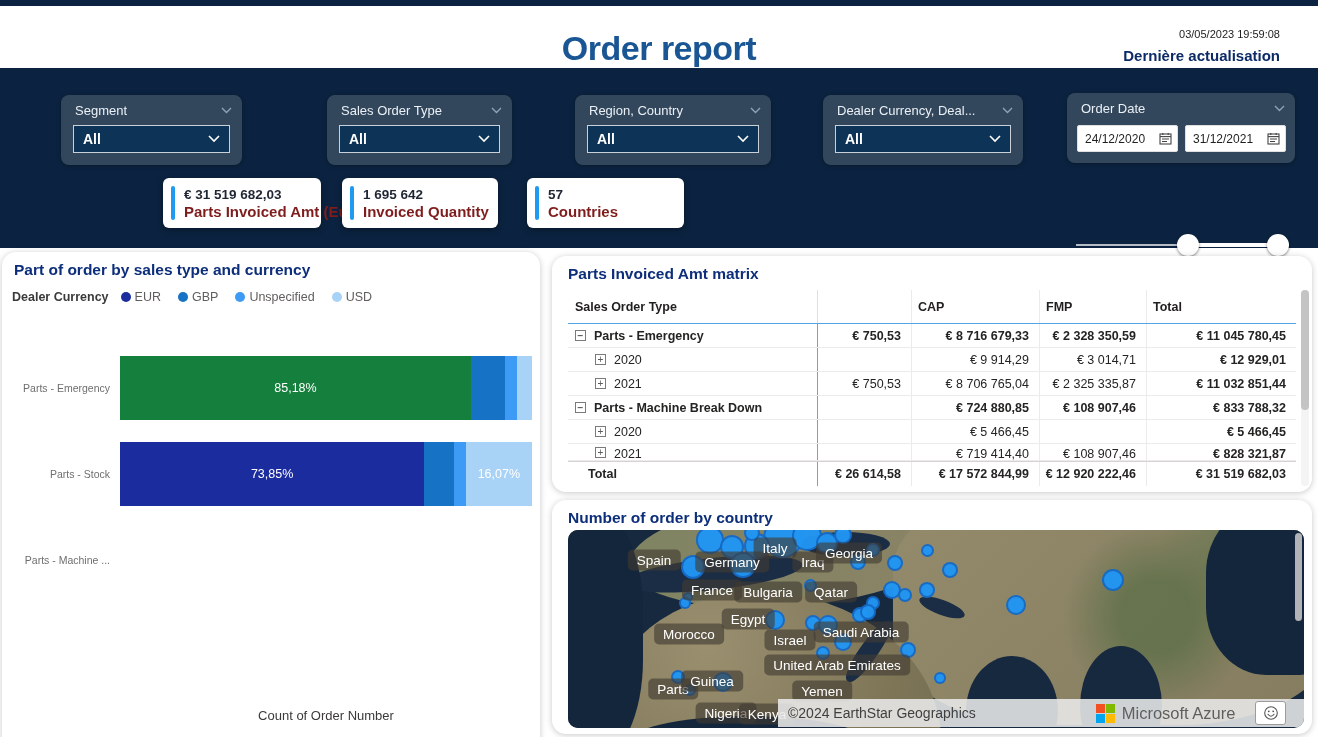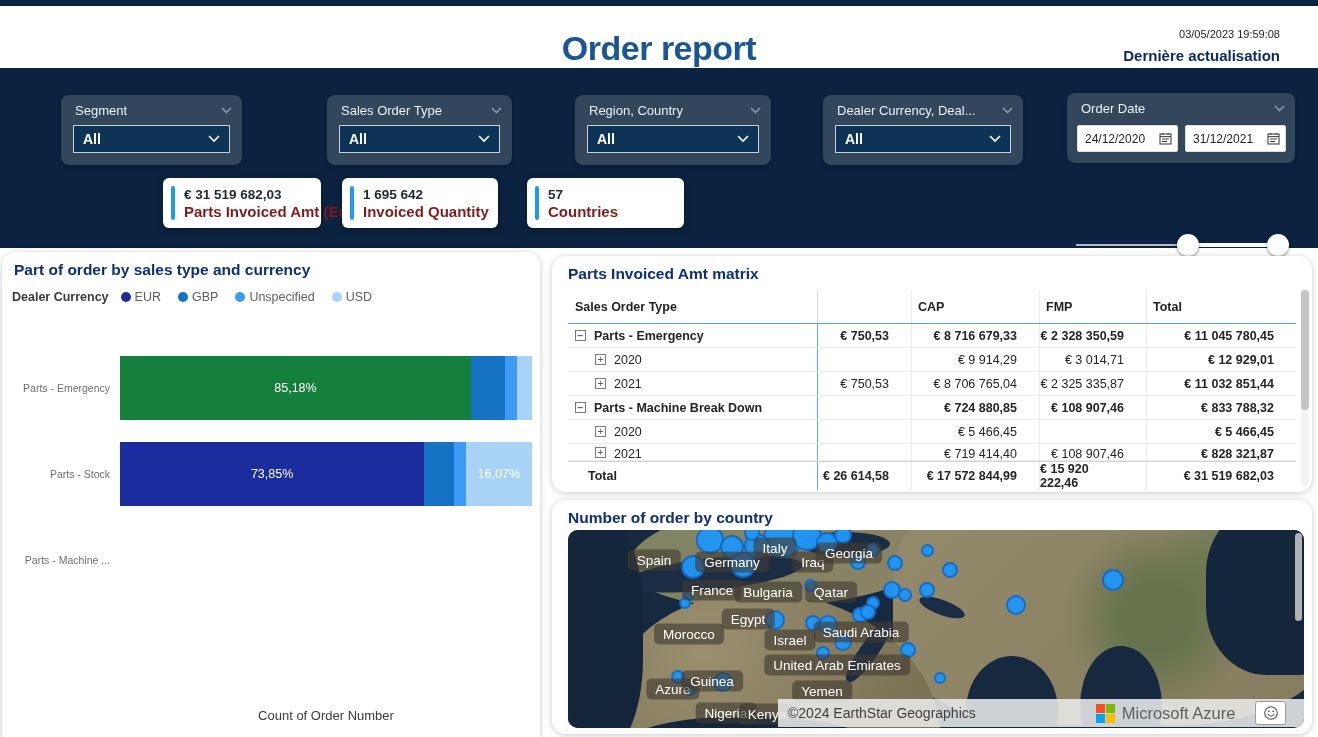--- a/index.html
+++ b/index.html
@@ -72,21 +72,21 @@
                 font-size:13px; color:#3B3A39; }
 
   
   .mx { position:absolute; left:16px; top:34px; width:728px; }
   .mx-row { display:grid; grid-template-columns:250px 94px 128px 107px 1fr; align-items:center;
             border-bottom:1px solid #EDEBE9; height:24px; font-size:12.5px; color:#252423; }
   .mx-head { height:34px; border-bottom:1px solid #53A5E8; font-weight:bold; color:#201F1E; }
   .mx-cell { height:100%; display:flex; align-items:center; }
   .mx-cell.c0 { padding-left:7px; border-right:1px solid #5EA9E8; }
   .mx-head .mx-cell.c0 { border-right:1px solid #E1DFDD; }
-  .mx-cell.num { justify-content:flex-end; padding-right:22px; border-right:1px solid #EDEBE9; }
+  .mx-cell.num { justify-content:flex-end; padding-right:10px; border-right:1px solid #EDEBE9; }
   .mx-cell.num:last-child { border-right:none; font-weight:bold; }
   .mx-head .mx-cell.hleft { justify-content:flex-start; padding-left:6px; }
   .mx-row.bold .mx-cell { font-weight:bold; }
   .mx-row.lvl1 .mx-cell.c0 { padding-left:27px; }
   .mx-row.clipped { height:17px; overflow:hidden; align-items:flex-start; }
   .mx-row.clipped .mx-cell { align-items:flex-start; padding-top:3px; }
   .mx-total { border-top:1px solid #D6D4D2; border-bottom:none; height:25px; }
   .mx-total .mx-cell { font-weight:bold; }
   .mx-total .mx-cell.c0 { padding-left:20px; }
   .expbox { width:11px; height:11px; border:1px solid #7a7a7a; color:#5a5a5a; font-size:10px;
@@ -387,21 +387,21 @@
         </div>
         <div class="mx-cell num"></div>
         <div class="mx-cell num">€ 719 414,40</div>
         <div class="mx-cell num">€ 108 907,46</div>
         <div class="mx-cell num">€ 828 321,87</div>
       </div>
       <div class="mx-row mx-total">
         <div class="mx-cell c0">Total</div>
         <div class="mx-cell num">€ 26 614,58</div>
         <div class="mx-cell num">€ 17 572 844,99</div>
-        <div class="mx-cell num">€ 15 920 222,46</div>
+        <div class="mx-cell num">€ 12 920 222,46</div>
         <div class="mx-cell num">€ 31 519 682,03</div>
       </div>
     </div>
   <div class="mx-scroll">
     <div class="mx-thumb"></div>
   </div>
 </div>
 
 <div class="card card-map">
   <div class="panel-title">Number of order by country</div>
@@ -463,21 +463,21 @@
         <div class="map-label" style="left: 281px; top: 23px;">Georgia</div>
         <div class="map-label" style="left: 144px; top: 60px;">France</div>
         <div class="map-label" style="left: 200px; top: 62px;">Bulgaria</div>
         <div class="map-label" style="left: 263px; top: 62px;">Qatar</div>
         <div class="map-label" style="left: 180px; top: 89px;">Egypt</div>
         <div class="map-label" style="left: 121px; top: 104px;">Morocco</div>
         <div class="map-label" style="left: 222px; top: 110px;">Israel</div>
         <div class="map-label" style="left: 293px; top: 102px;">Saudi Arabia</div>
         <div class="map-label" style="left: 269px; top: 135px;">United Arab Emirates</div>
         <div class="map-label" style="left: 254px; top: 161px;">Yemen</div>
-        <div class="map-label" style="left: 105px; top: 159px;">Azure</div>
+        <div class="map-label" style="left: 105px; top: 159px;">Parts</div>
         <div class="map-label" style="left: 144px; top: 151px;">Guinea</div>
         <div class="map-label" style="left: 158px; top: 183px;">Nigeria</div>
         <div class="map-label" style="left: 199px; top: 184px;">Kenya</div>
       </div>
     <div class="attr-bar">
       <span class="attr-text">©2024 EarthStar Geographics</span>
       <span class="ms-logo">
         <i style="background:#F25022"></i>
           <i style="background:#7FBA00"></i>
           <i style="background:#00A4EF"></i>

